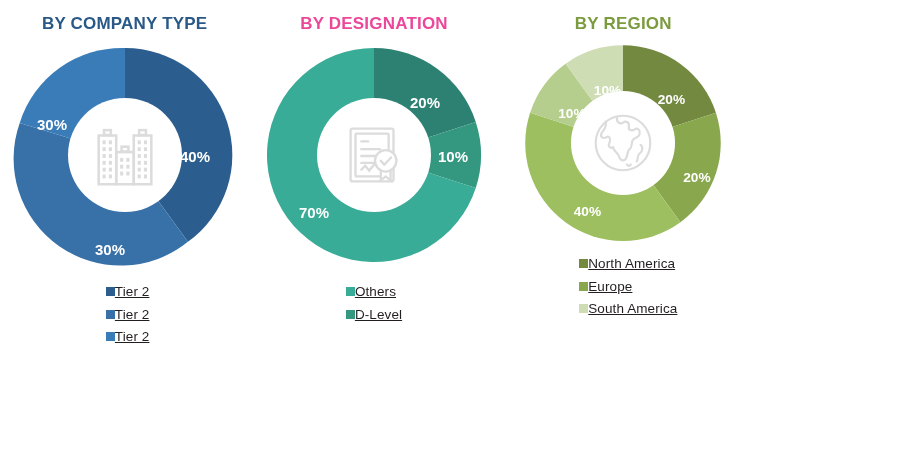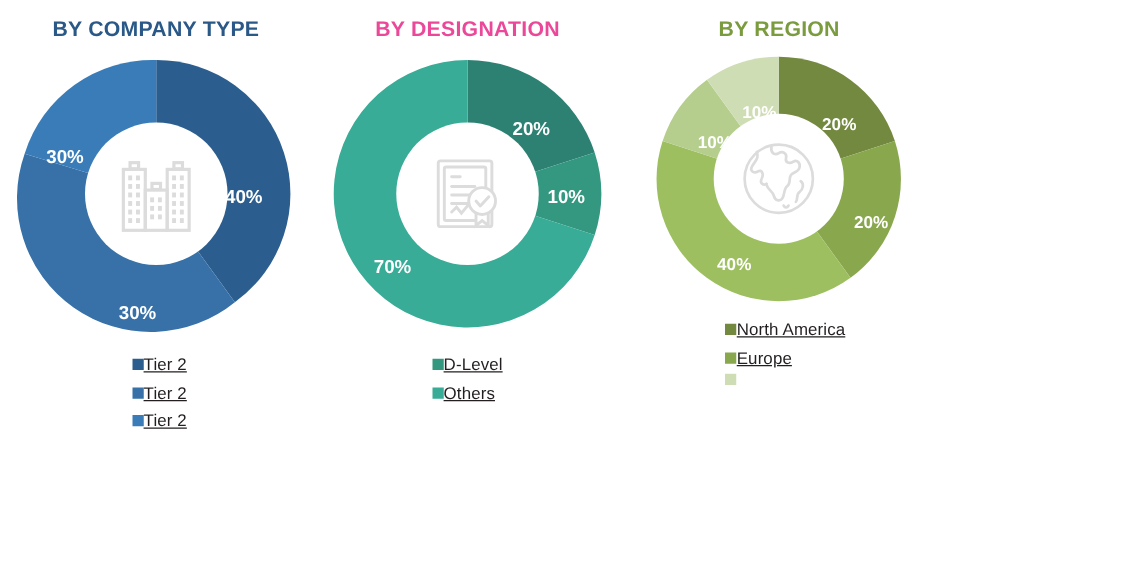--- a/index.html
+++ b/index.html
@@ -205,26 +205,26 @@
         <g fill="#ffffff" stroke="#dcdcdc" stroke-width="2.4">
           <path d="M 47 52 L 47 66 L 52 62 L 57 66 L 57 52 Z"></path>
           <circle cx="52" cy="46" r="11"></circle>
         </g>
         <path d="M 47 46 L 50.5 50 L 57.5 42.5" fill="none" stroke="#dcdcdc" stroke-width="2.4" stroke-linecap="round" stroke-linejoin="round"></path>
       </svg>
     </div>
 
     <div class="legend">
       <div class="legend-row">
+        <span class="swatch" style="background:#38AC96;"></span>
+        <span class="legend-label">Others</span>
+      </div>
+      <div class="legend-row">
         <span class="swatch" style="background:#33987F;"></span>
         <span class="legend-label">D-Level</span>
-      </div>
-      <div class="legend-row">
-        <span class="swatch" style="background:#38AC96;"></span>
-        <span class="legend-label">Others</span>
       </div>
     </div>
   </div>
 
   <div class="panel p3">
     <div class="panel-title" style="color:#7B9B3F;">BY REGION</div>
 
     <div class="donut-wrap">
       <svg class="donut" width="210" height="210" viewBox="0 0 230 230">
 
@@ -265,17 +265,18 @@
       <div class="legend-row">
         <span class="swatch" style="background:#73893F;"></span>
         <span class="legend-label">North America</span>
       </div>
       <div class="legend-row">
         <span class="swatch" style="background:#89A84D;"></span>
         <span class="legend-label">Europe</span>
       </div>
       <div class="legend-row">
         <span class="swatch" style="background:#CFDDB5;"></span>
+        <span class="legend-label">South America</span>
       </div>
     </div>
   </div>
 
 </div>
 
 </body></html>

